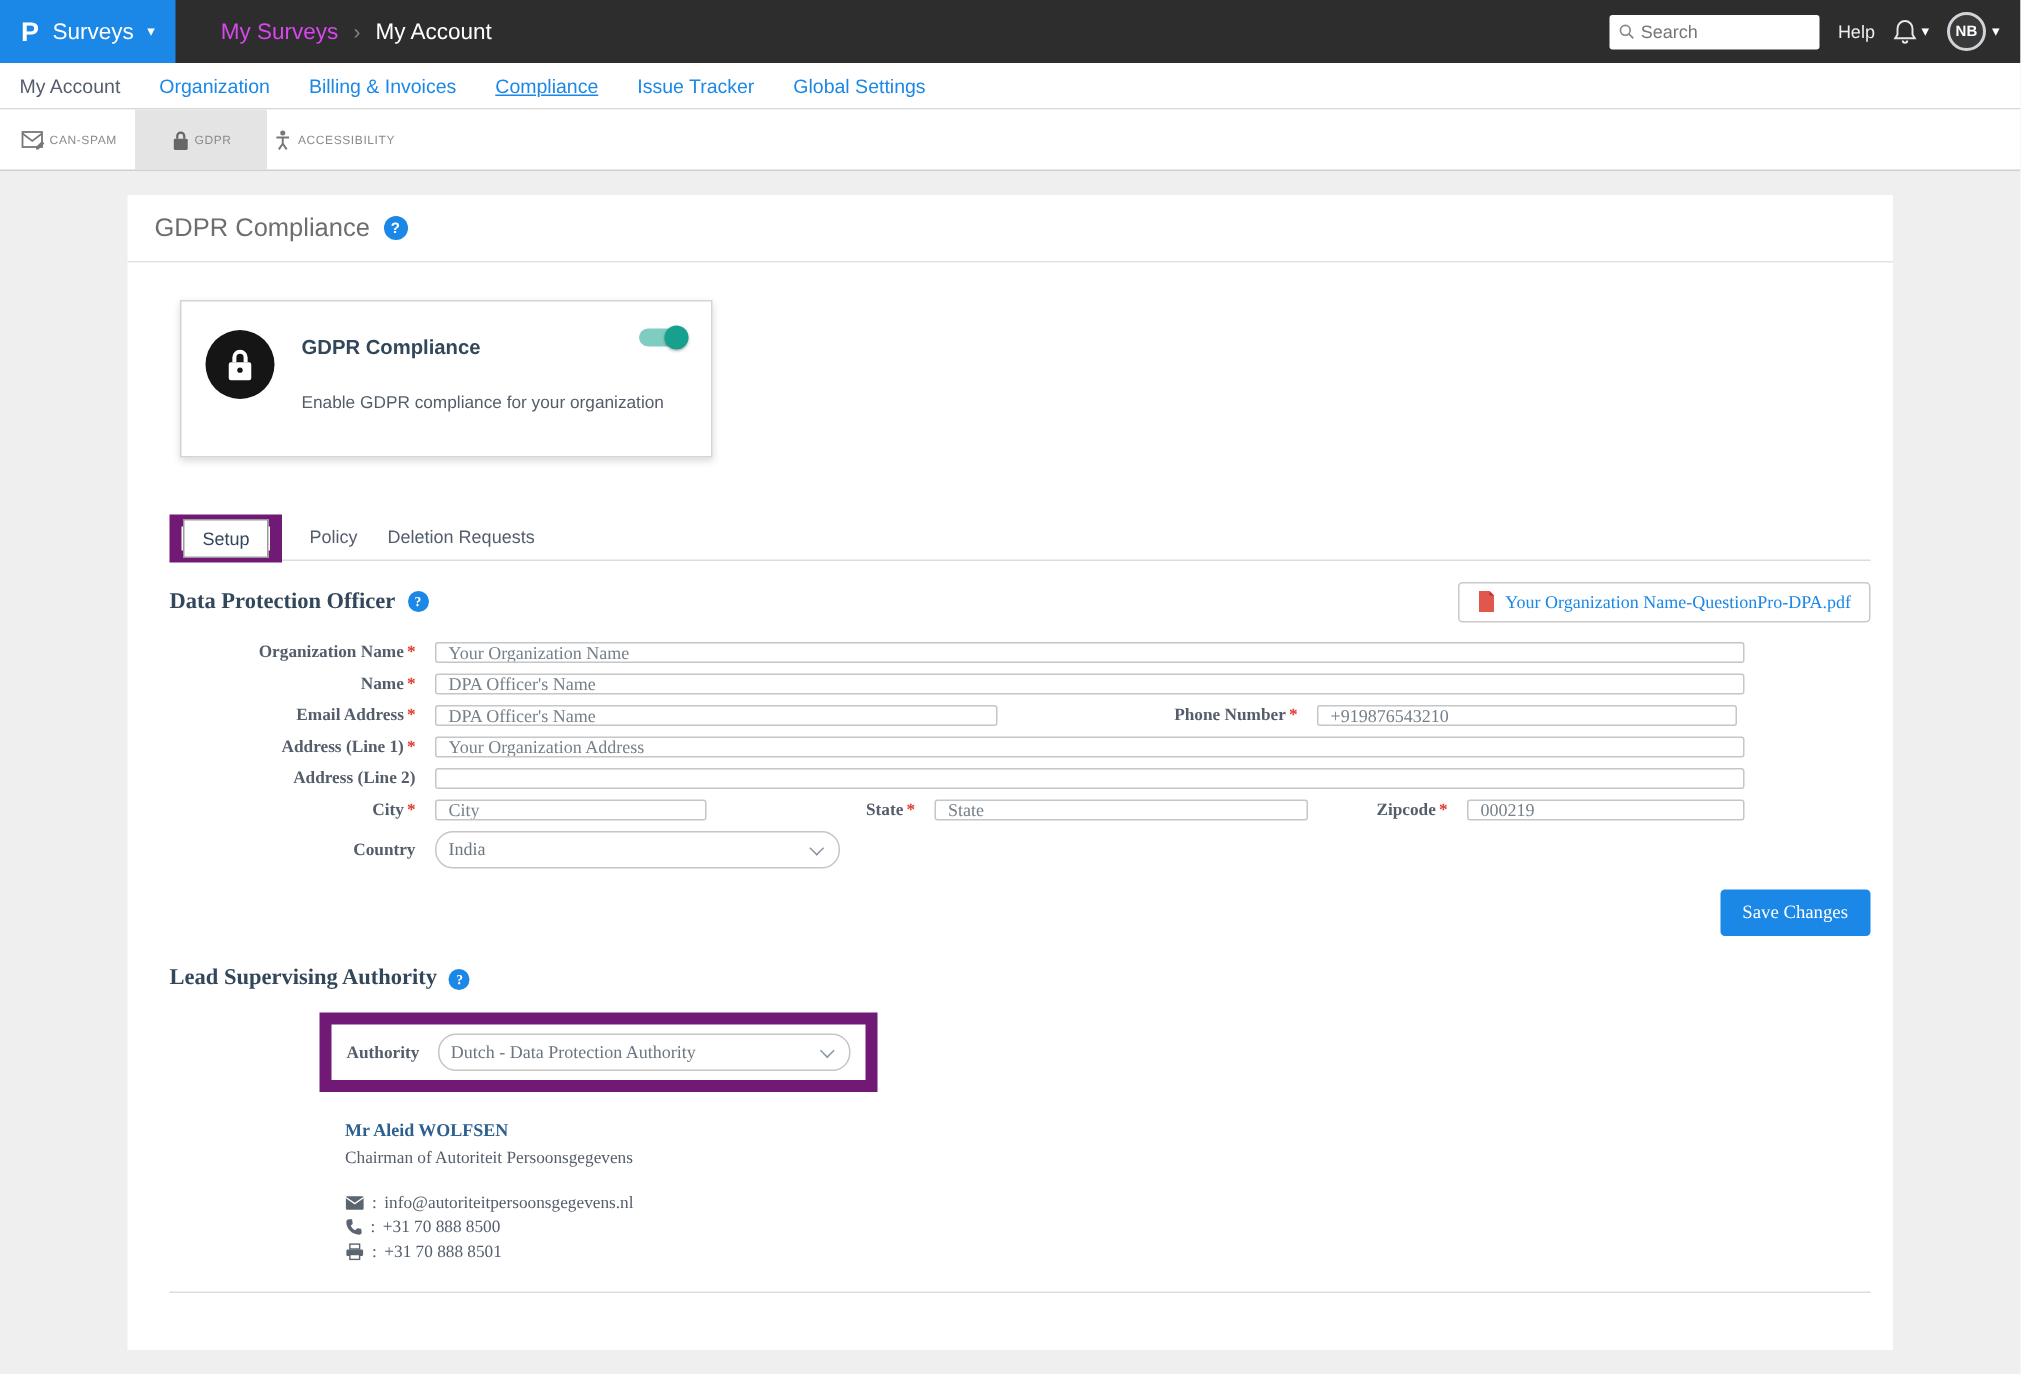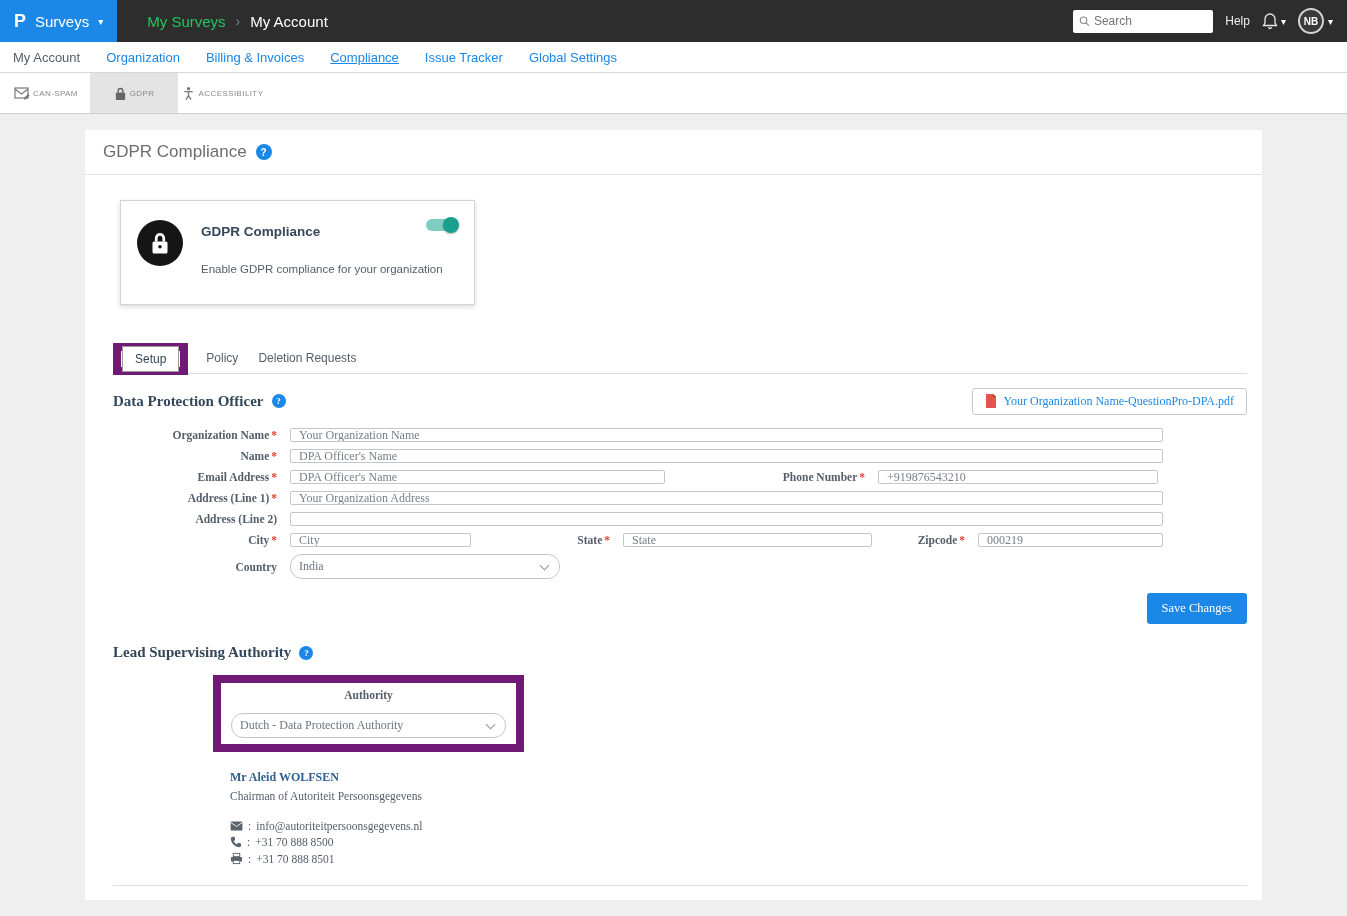--- a/index.html
+++ b/index.html
@@ -6,21 +6,21 @@
   html,body { width:1347px; height:916px; overflow:hidden; }
   body { font-family:"Liberation Sans","DejaVu Sans",sans-serif; background:#efefef; color:#545e6b; font-size:12px; }
 
   
   .topbar { height:42px; background:#2d2d2d; display:flex; align-items:center; }
   .logo-area { background:#1b87e6; height:42px; display:flex; align-items:center; padding:0 14px; gap:9px; cursor:pointer; }
   .logo-mark { color:#fff; font-weight:bold; font-size:18px; }
   .product-label { color:#fff; font-size:15px; }
   .caret { color:#fff; font-size:10px; }
   .breadcrumb { display:flex; align-items:center; gap:10px; margin-left:30px; font-size:15px; }
-  .bc-first { color:#22c55e; cursor:pointer; }
+  .bc-first { color:#d946ef; cursor:pointer; }
   .bc-sep { color:#7a8794; font-size:14px; }
   .bc-current { color:#ffffff; }
   .topbar-right { margin-left:auto; display:flex; align-items:center; gap:12px; padding-right:14px; }
   .searchbox { width:140px; height:23px; background:#fff; border-radius:2px; display:flex; align-items:center; padding:0 6px; gap:4px; }
   .searchbox input { border:none; outline:none; width:100%; font-size:12px; color:#555; font-family:inherit; }
   .help-label { color:#eee; font-size:12px; }
   .bell-wrap { display:flex; align-items:center; gap:3px; }
   .avatar-wrap { display:flex; align-items:center; gap:4px; }
   .avatar { width:26px; height:26px; border-radius:50%; border:2px solid #cfd4d9; color:#fff; font-size:10px; font-weight:bold; display:flex; align-items:center; justify-content:center; background:#3a3a3a; }
 
@@ -84,21 +84,21 @@
   .select { height:25px; border:1px solid #c6c6c6; border-radius:12px; background:#fff; display:flex; align-items:center; padding-left:8px; font-size:12px; color:#6b7680; cursor:pointer; }
   .w-country { width:270px; }
   .w-auth { width:275px; }
   .chev { width:7px; height:7px; border-right:1.5px solid #8a98a5; border-bottom:1.5px solid #8a98a5; transform:rotate(45deg); margin-left:auto; margin-right:11px; margin-top:-3px; }
 
   .save-row { display:flex; justify-content:flex-end; margin-top:14px; }
   .btn-primary { background:#1b87e6; color:#fff; border:none; border-radius:3px; font-size:12.5px; padding:8px 15px; cursor:pointer; font-family:inherit; }
 
   
   .lsa { margin-top:20px; }
-  .auth-box { display:inline-flex; align-items:center; margin:14px 0 0 100px; padding:6px 10px; gap:12px;flex-direction:column; }
+  .auth-box { display:inline-flex; align-items:center; margin:14px 0 0 100px; padding:6px 10px; gap:12px; }
   .auth-label { font-size:11.5px; font-weight:bold; color:#545e6b; }
   .contact { margin:18px 0 0 117px; }
   .contact-name { color:#2d5f8f; font-weight:bold; font-size:12px; cursor:pointer; }
   .contact-title { font-size:11.5px; margin-top:5px; color:#545e6b; }
   .contact-lines { margin-top:18px; display:flex; flex-direction:column; gap:4px; }
   .cline { display:flex; align-items:center; gap:5px; font-size:11.5px; color:#545e6b; }
   .divider { border-top:1px solid #dedede; margin-top:20px; }
 </style>
 </head>
 <body>

